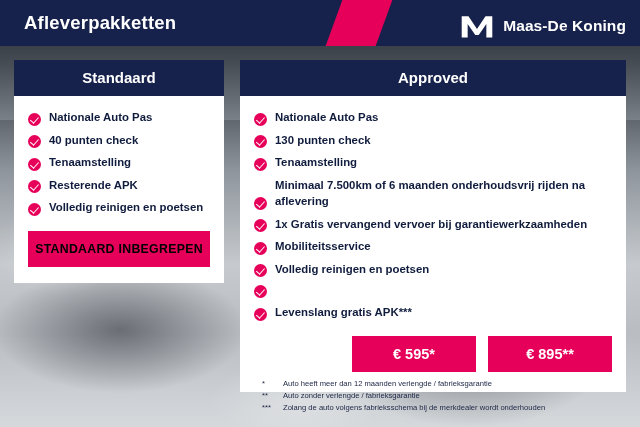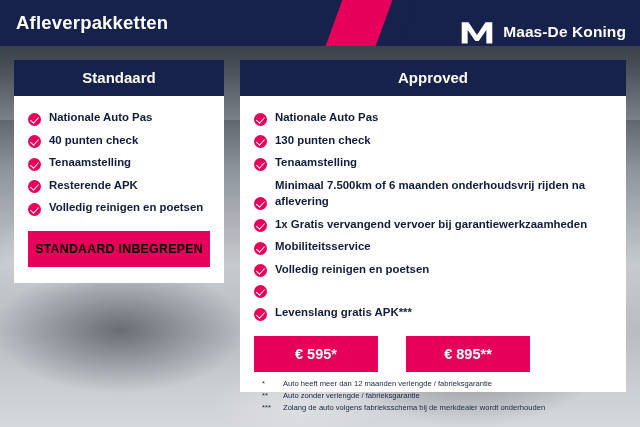--- a/index.html
+++ b/index.html
@@ -41,36 +41,36 @@
   .header {
     position: absolute; left: 0; top: 0; width: 640px; height: 46px;
     background: #16224b;
     display: flex; align-items: center;
   }
   .header-title {
     color: #ffffff;
     font-size: 18.5px;
     font-weight: bold;
     letter-spacing: 0.2px;
-    margin-left: 16px;
+    margin-left: 24px;
   }
   .header-accent {
     position: absolute; right: 252px; top: 0;
     width: 54px; height: 46px;
     background: #e6005a;
     transform: skewX(-20deg);
   }
   .header-accent2 {
     position: absolute; right: 232px; top: 0;
     width: 24px; height: 46px;
     background: #16224b;
     transform: skewX(-20deg);
   }
   .brand {
-    position: absolute; right: 14px; top: 16px; height: 32px;
+    position: absolute; right: 14px; top: 10px; height: 32px;
     display: flex; align-items: center; gap: 9px;
   }
   .brand-mark {
     width: 34px; height: 29px;
     display: flex; align-items: center; justify-content: center;
   }
   .brand-name {
     color: #ffffff; font-size: 15.5px; font-weight: bold; letter-spacing: 0.1px;
   }
 
@@ -135,22 +135,22 @@
     padding: 11px 4px;
     letter-spacing: 0.3px;
     border: none;
     width: 100%;
     font-family: "Liberation Sans", sans-serif;
     cursor: pointer;
   }
 
   .price-row {
     display: flex;
-    justify-content: flex-start;
-    gap: 28px;
+    justify-content: flex-end;
+    gap: 12px;
     margin-top: 12px;
     margin-bottom: 8px;
   }
   .price-btn {
     background: #e6005a;
     color: #ffffff;
     font-size: 14.5px;
     font-weight: bold;
     text-align: center;
     padding: 10px 0;

